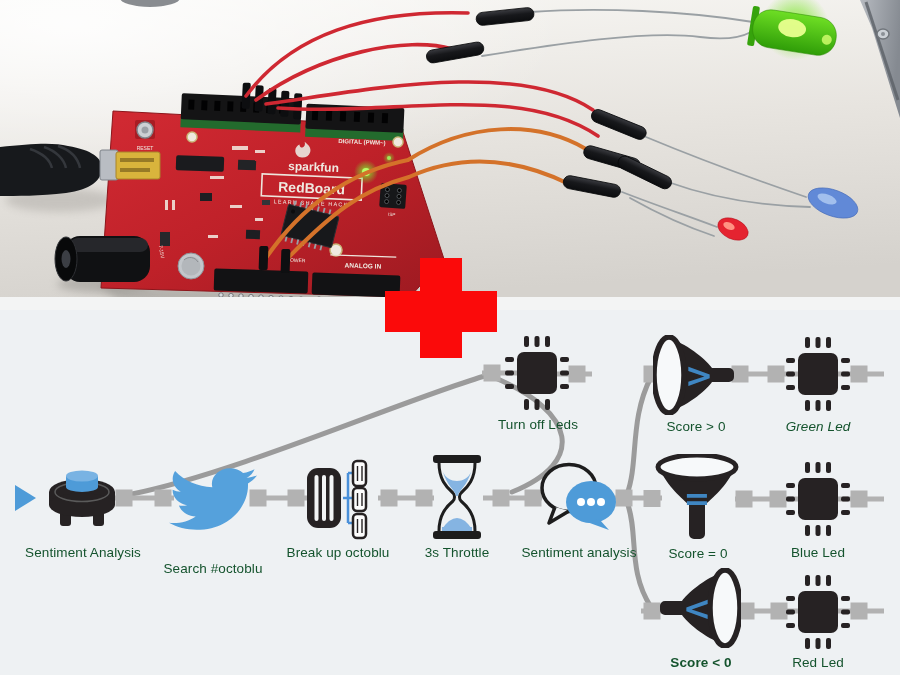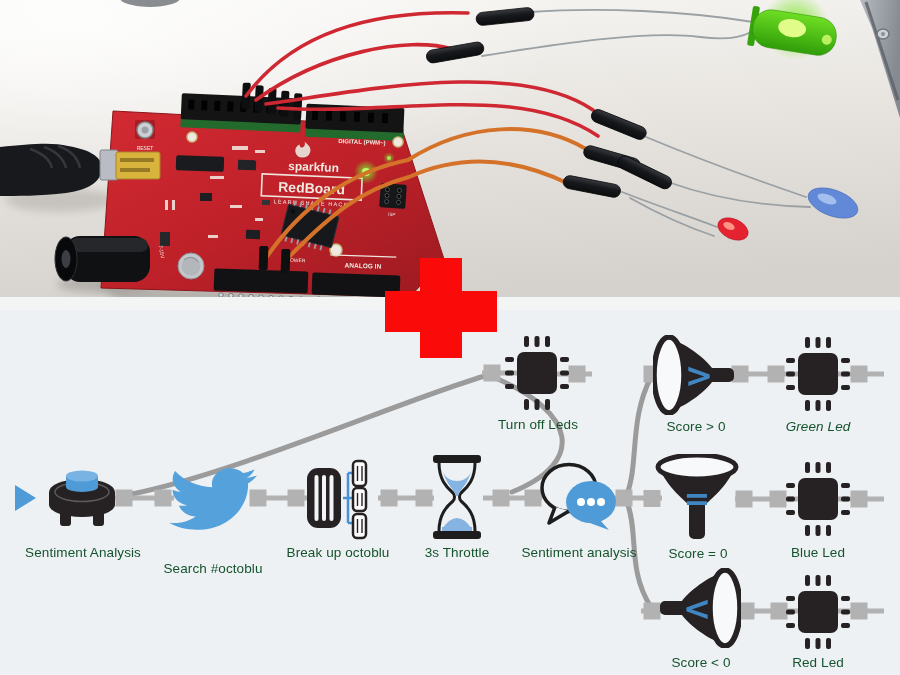--- a/index.html
+++ b/index.html
@@ -529,19 +529,19 @@
   <div class="nlabel" style="left:83px;top:545px;">Sentiment Analysis</div>
   <div class="nlabel" style="left:213px;top:545px;margin-top:16px;">Search #octoblu</div>
   <div class="nlabel" style="left:338px;top:545px;">Break up octoblu</div>
   <div class="nlabel" style="left:457px;top:545px;">3s Throttle</div>
   <div class="nlabel" style="left:579px;top:545px;">Sentiment analysis</div>
   <div class="nlabel" style="left:538px;top:417px;">Turn off Leds</div>
   <div class="nlabel" style="left:696px;top:419px;text-align:center;">Score &gt; 0</div>
   <div class="nlabel" style="left:818px;top:419px;font-style:italic;">Green Led</div>
   <div class="nlabel" style="left:698px;top:546px;text-align:right;">Score = 0</div>
   <div class="nlabel" style="left:818px;top:545px;">Blue Led</div>
-  <div class="nlabel" style="left:701px;top:655px;">Score &lt; 0</div>
+  <div class="nlabel" style="left:701px;top:655px;font-weight:bold;">Score &lt; 0</div>
   <div class="nlabel" style="left:818px;top:655px;">Red Led</div>
 
   <div class="plus-bar" style="left:420px;top:258px;width:42px;height:100px;"></div>
   <div class="plus-bar" style="left:385px;top:291px;width:112px;height:41px;"></div>
 
 </div>
 
 </body></html>

